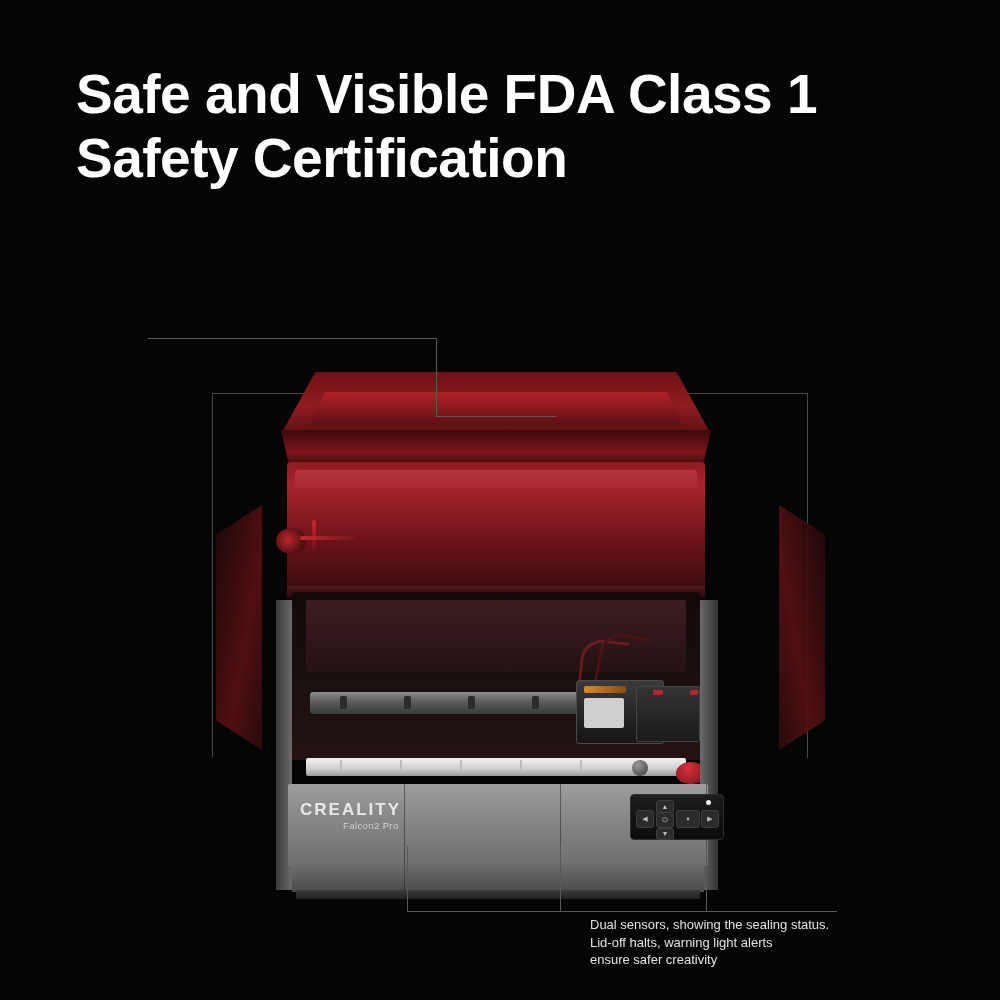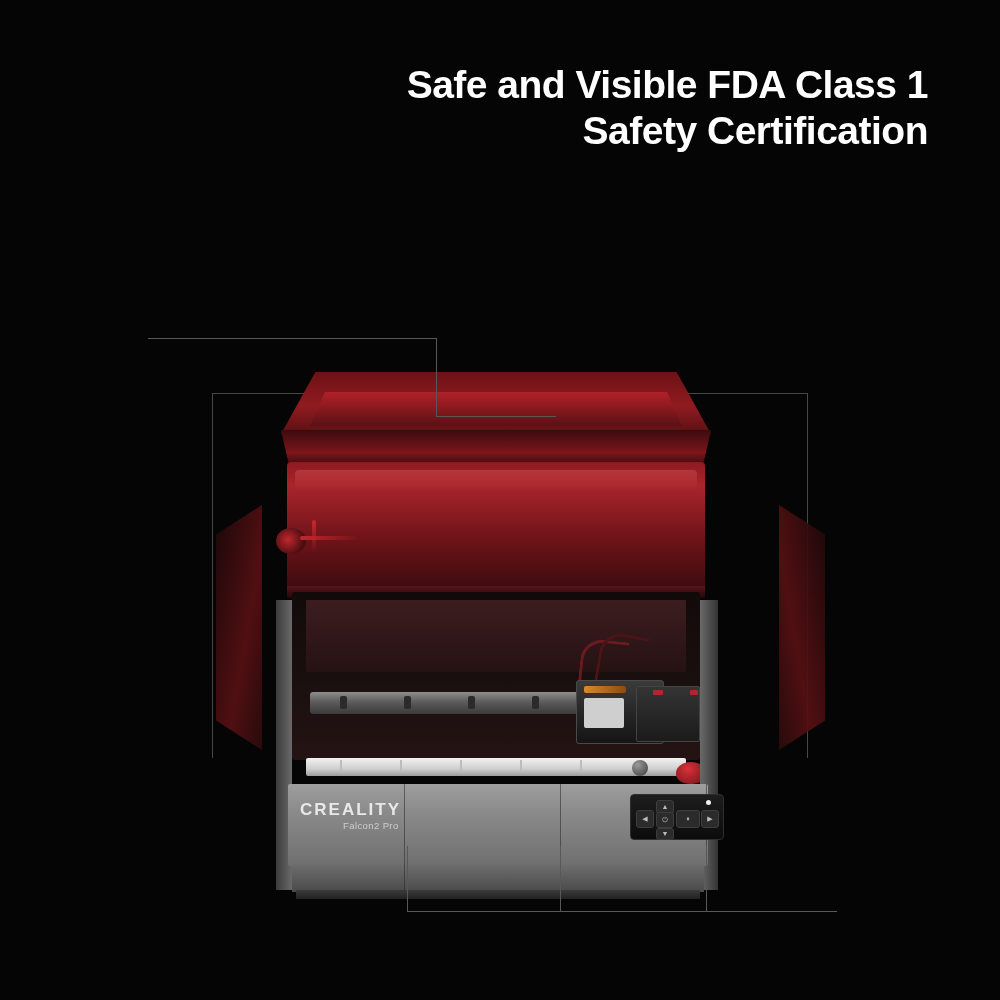--- a/index.html
+++ b/index.html
@@ -19,30 +19,29 @@
     position: relative;
     width: 1000px;
     height: 1000px;
     background: #050505;
     overflow: hidden;
   }
 
   
   .headline {
     position: absolute;
-    left: 68px;
+    left: 76px;
     top: 62px;
     width: 860px;
-    font-size: 39px;
+    font-size: 55px;
     line-height: 1.17;
     font-weight: bold;
     letter-spacing: -0.5px;
     color: #ffffff;
     white-space: pre-line;
-    text-align: right;
   }
   .subhead {
     position: absolute;
     left: 70px;
     top: 194px;
     width: 850px;
     font-size: 21px;
     line-height: 1.33;
     color: #e9e9e9;
     font-weight: 400;
@@ -537,14 +536,17 @@
   </div>
 
   <div class="line hline" style="left:148px; top:338px; width:288px;"></div>
   <div class="line vline" style="left:436px; top:338px; height:78px;"></div>
   <div class="line hline" style="left:436px; top:416px; width:120px;"></div>
 
   <div class="line vline" style="left:407px; top:846px; height:65px;"></div>
   <div class="line vline" style="left:560px; top:846px; height:65px;"></div>
   <div class="line vline" style="left:706px; top:846px; height:65px;"></div>
   <div class="line hline" style="left:407px; top:911px; width:430px;"></div>
+  <div class="callout callout-bottom">Dual sensors, showing the sealing status.
+Lid-off halts, warning light alerts
+ensure safer creativity</div>
 
 </div>
 
 </body></html>

